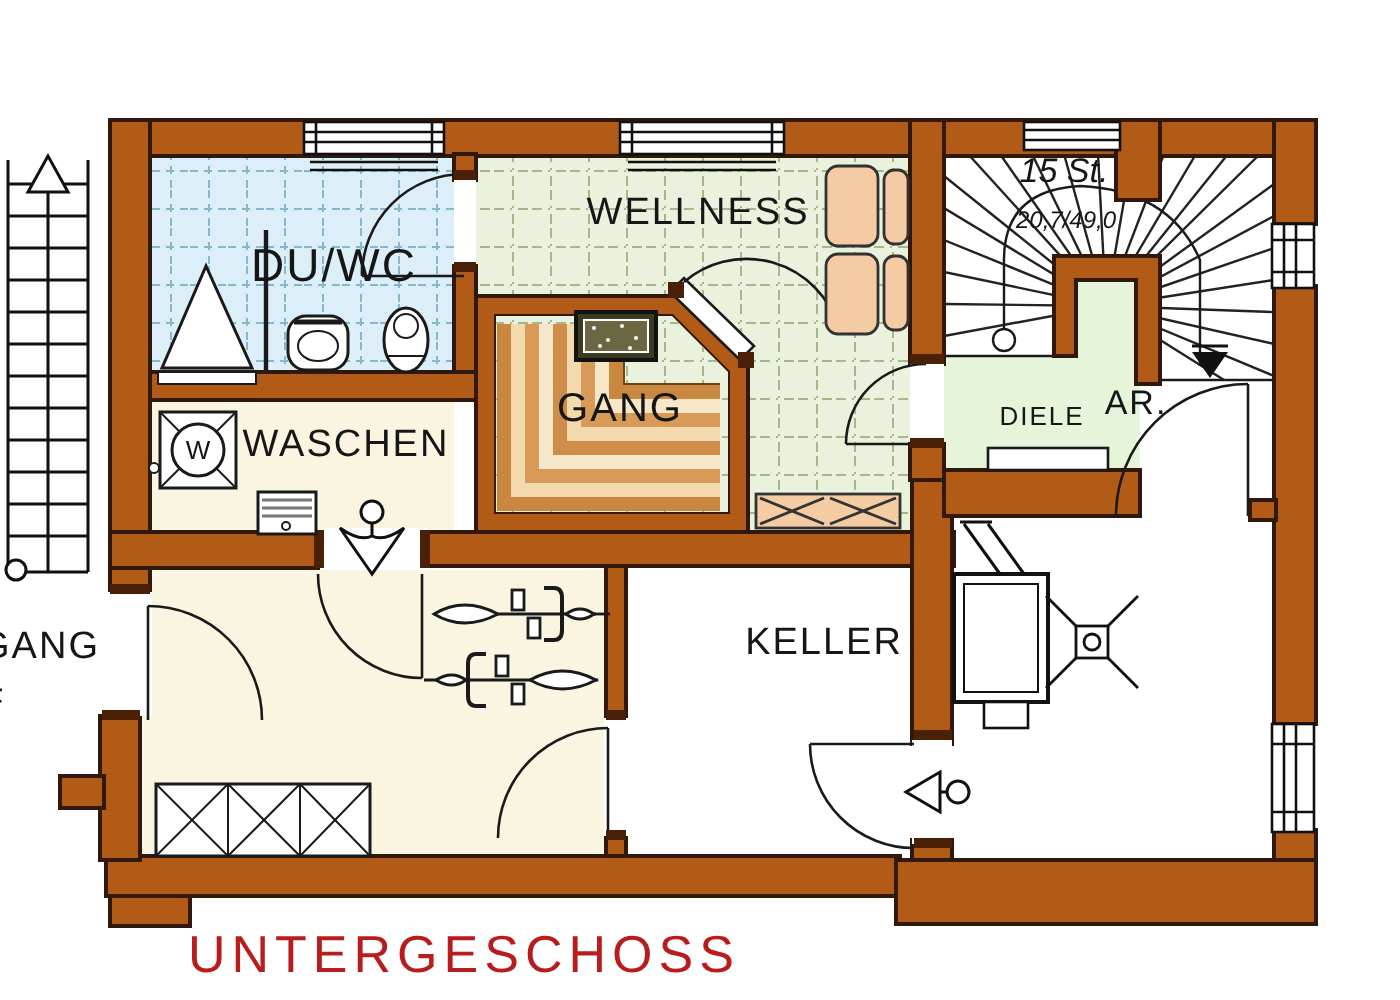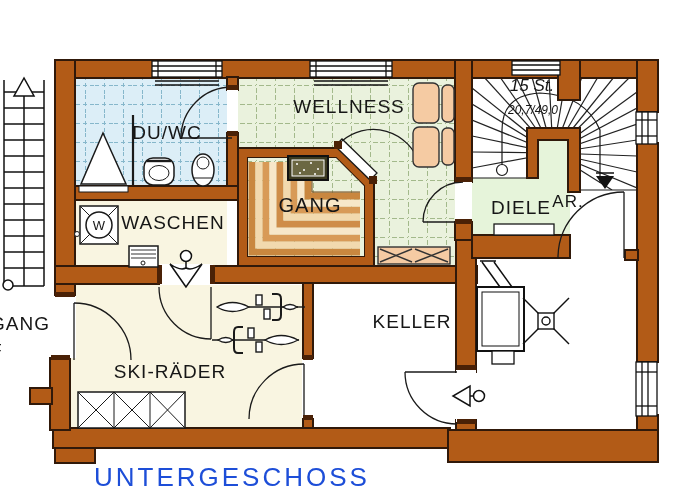--- a/index.html
+++ b/index.html
@@ -2,21 +2,21 @@
 <html><head>
 <meta charset="utf-8">
 <style>
   html,body{margin:0;padding:0;background:#ffffff;}
   .plan{position:relative;width:700px;height:500px;background:#ffffff;overflow:hidden;
         font-family:"Liberation Sans",sans-serif;}
   .plan svg{position:absolute;left:0;top:0;}
   .lbl{position:absolute;transform:translate(-50%,-50%);color:#161616;white-space:nowrap;
        letter-spacing:1px;}
   .lbl.it{font-style:italic;letter-spacing:0;}
-  .title{position:absolute;color:#1d4ed8;letter-spacing:3px;white-space:nowrap;}
+  .title{position:absolute;color:#b91c1c;letter-spacing:3px;white-space:nowrap;}
 </style>
 </head>
 <body>
 
 <div class="plan">
 <svg width="700" height="500" viewBox="0 0 700 500">
   <defs>
     <pattern id="gridB" width="19" height="19" patternUnits="userSpaceOnUse">
       <path d="M0,9.5 H19 M9.5,0 V19" stroke="#86b7cb" stroke-width="1" fill="none" stroke-dasharray="4,3"></path>
     </pattern>
@@ -358,27 +358,26 @@
     <line x1="4" y1="220" x2="44" y2="220"></line>
         <line x1="4" y1="236" x2="44" y2="236"></line>
     <line x1="4" y1="252" x2="44" y2="252"></line>
         <line x1="4" y1="268" x2="44" y2="268"></line>
     <line x1="24" y1="96" x2="24" y2="286"></line>
     <polygon points="24,78 14,96 34,96" fill="#ffffff"></polygon>
     <circle cx="8" cy="285" r="5" fill="#ffffff"></circle>
   </g>
 </svg>
 
-<div class="lbl" style="left:167px;top:133px;font-size:19px;">DU/WC</div>
+<div class="lbl" style="left:167px;top:133px;font-size:23px;">DU/WC</div>
 <div class="lbl" style="left:349px;top:107px;font-size:19px;">WELLNESS</div>
 <div class="lbl" style="left:310px;top:205px;font-size:20px;">GANG</div>
 <div class="lbl" style="left:173px;top:223px;font-size:19px;text-align:right;">WASCHEN</div>
-<div class="lbl" style="left:521px;top:208px;font-size:19px;text-align:right;">DIELE</div>
+<div class="lbl" style="left:521px;top:208px;font-size:13px;text-align:right;">DIELE</div>
 <div class="lbl" style="left:568px;top:202px;font-size:17px;">AR.</div>
 <div class="lbl" style="left:394px;top:322px;font-size:19px;margin-left:18px;">KELLER</div>
-<div class="lbl" style="left:170px;top:372px;font-size:19px;">SKI-RÄDER</div>
 <div class="lbl" style="left:20px;top:324px;font-size:19px;">GANG</div>
 <div class="lbl" style="left:-3px;top:351px;font-size:17px;">F</div>
 <div class="lbl it" style="left:532px;top:86px;font-size:17px;">15 St.</div>
 <div class="lbl it" style="left:533px;top:110px;font-size:12px;">20,7/49,0</div>
 <div class="lbl" style="left:99px;top:225px;font-size:13px;letter-spacing:0;">W</div>
 <div class="title" style="left:94px;top:462px;font-size:26px;">UNTERGESCHOSS</div>
 </div>
 
 </body></html>

